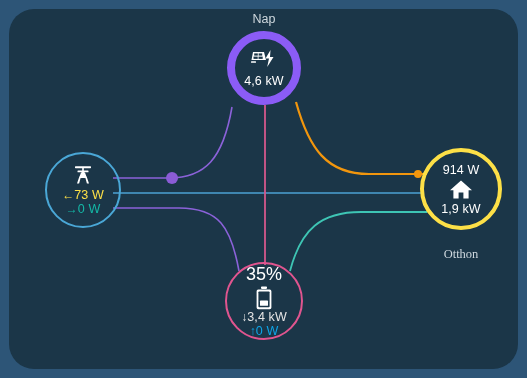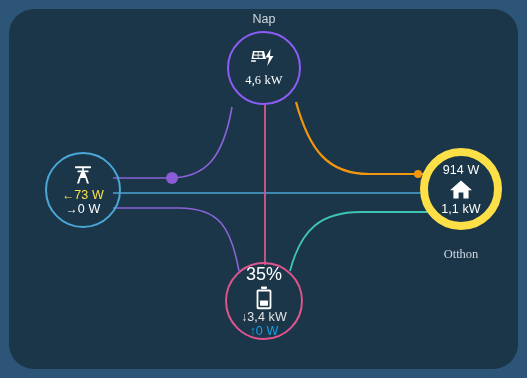--- a/index.html
+++ b/index.html
@@ -61,22 +61,21 @@
     font-size: 12.5px;
     white-space: nowrap;
   }
 
   
   #node-solar {
     left: 218px;
     top: 22px;
     width: 74px;
     height: 74px;
-    border: 2px solid #8b5cf6;
-    font-family: Liberation Serif, serif;
+    border: 8px solid #8b5cf6;
   }
   #node-solar .val {
     color: #ffffff;
     margin-top: 5px;
   }
   #caption-solar {
     left: 198px;
     top: 3px;
     width: 114px;
   }
@@ -84,34 +83,34 @@
   
   #node-grid {
     left: 36px;
     top: 143px;
     width: 76px;
     height: 76px;
     border: 2px solid #4aa7d6;
   }
   #node-grid .icon-wrap { margin-bottom: 2px; }
   #node-grid .val.import { color: #fde047; }
-  #node-grid .val.export { color: #ffffff; text-align: center; }
+  #node-grid .val.export { color: #14b8a6; text-align: center; }
   #caption-grid {
     left: 17px;
     top: 222px;
     width: 114px;
   }
 
   
   #node-home {
     left: 411px;
     top: 139px;
     width: 82px;
     height: 82px;
-    border: 8px solid #fde047;
+    border: 4px solid #fde047;
   }
   #node-home .val { color: #ffffff; }
   #node-home .val.top { margin-bottom: 2px; }
   #node-home .val.bot { margin-top: 2px; }
   #caption-home {
     left: 395px;
     top: 238px;
     width: 114px;
     font-family: Liberation Serif, serif;
   }
@@ -205,21 +204,21 @@
   </div>
 
   <div class="node-caption" id="caption-home">Otthon</div>
   <div class="node" id="node-home">
     <span class="val top">914 W</span>
     <span class="icon-wrap">
       <svg width="24" height="21" viewBox="0 0 24 21">
         <path d="M12 1.5 L23 11.2 L19.6 11.2 L19.6 19.5 L14.4 19.5 L14.4 13.6 L9.6 13.6 L9.6 19.5 L4.4 19.5 L4.4 11.2 L1 11.2 Z" fill="#ffffff"></path>
       </svg>
     </span>
-    <span class="val bot">1,1 kW</span>
+    <span class="val bot">1,9 kW</span>
   </div>
 
   <div class="node" id="node-battery">
     <span class="soc">35%</span>
     <span class="icon-wrap">
       <svg width="16" height="24" viewBox="0 0 16 24">
         <g fill="#ffffff">
           <rect x="5" y="0.5" width="6" height="2.4" rx="0.8"></rect>
           <path d="M2.2 3.6 h11.6 a1.6 1.6 0 0 1 1.6 1.6 v16.4 a1.6 1.6 0 0 1 -1.6 1.6 h-11.6 a1.6 1.6 0 0 1 -1.6 -1.6 v-16.4 a1.6 1.6 0 0 1 1.6 -1.6 z"></path>
         </g>

